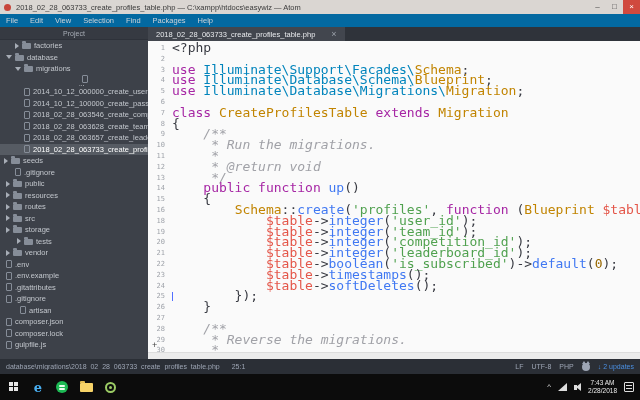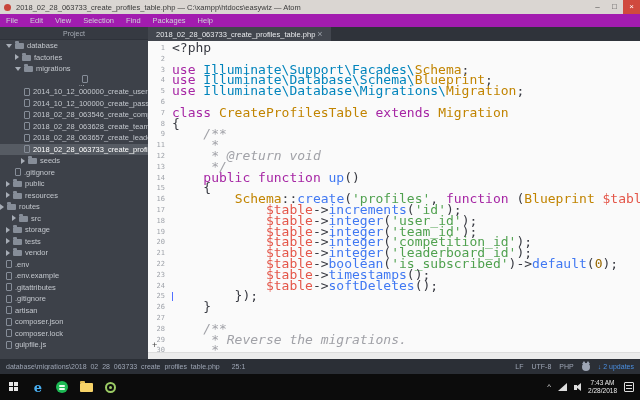--- a/index.html
+++ b/index.html
@@ -9,21 +9,21 @@
 
   
   .titlebar { height:14px; background:#dad6d2; display:flex; align-items:center; padding:0 0 0 4px; flex:none; }
   .title-icon { width:7px; height:7px; border-radius:50%; background:#c8453a; margin-right:5px; flex:none; }
   .title-text { font-size:7.5px; color:#3a3a3a; white-space:nowrap; overflow:hidden; flex:1; }
   .win-controls { display:flex; flex:none; height:14px; }
   .win-btn { width:17px; height:14px; font-size:8px; line-height:13px; text-align:center; color:#444; }
   .win-btn.close { background:#d0493e; color:#fff; }
 
   
-  .menubar { height:13px; background:#a21caf; display:flex; align-items:center; flex:none; }
+  .menubar { height:13px; background:#0369a1; display:flex; align-items:center; flex:none; }
   .menu-item { font-size:7.5px; color:#ced2d7; padding:0 6px; line-height:13px; }
 
   
   .main { flex:1; display:flex; min-height:0; }
 
   
   .sidebar { width:148px; flex:none; background:#3d4149; color:#c3c7cd; overflow:hidden; display:flex; flex-direction:column; }
   .project-header { height:13px; line-height:13px; text-align:center; font-size:7px; color:#a7adb6; background:#363a42; border-bottom:1px solid #2e323a; flex:none; }
   .tree { flex:1; overflow:hidden; }
   .tree-row { height:11.5px; display:flex; align-items:center; white-space:nowrap; overflow:hidden; font-size:7.5px; }
@@ -32,21 +32,21 @@
   .chev.down { border-left:3px solid transparent; border-right:3px solid transparent; border-top:4px solid #a7adb6; }
   .chev.right { border-top:3px solid transparent; border-bottom:3px solid transparent; border-left:4px solid #a7adb6; }
   .folder-ico { flex:none; width:9px; height:6px; background:#868d98; border-radius:1px; position:relative; margin-right:3px; margin-top:1px; }
   .folder-ico::before { content:""; position:absolute; top:-2px; left:0; width:4px; height:2px; background:#868d98; border-radius:1px 1px 0 0; }
   .file-ico { flex:none; width:6px; height:8px; border:1px solid #868d98; border-radius:1px; margin-right:3px; }
   .tree-label { overflow:hidden; }
 
   
   .editor-col { flex:1; display:flex; flex-direction:column; min-width:0; }
   .tabbar { height:14px; background:#2f333a; display:flex; flex:none; }
-  .tab { display:flex; align-items:center; gap:2px; padding:0 8px; background:#42464e; color:#e7e9ec; font-size:7.5px; }
+  .tab { display:flex; align-items:center; gap:16px; padding:0 8px; background:#42464e; color:#e7e9ec; font-size:7.5px; }
   .tab-close { color:#9aa0a8; font-size:9px; }
   .editor { flex:1; background:#fafafa; position:relative; overflow:hidden; }
   .code-area { padding-top:2px; }
   .code-line { display:flex; height:10.8px; line-height:10.8px; }
   .gutter { flex:none; width:24px; text-align:right; padding-right:7px; color:#9fa3aa; font-family:"DejaVu Sans Mono", monospace; font-size:7px; }
   .code-text { white-space:pre; font-family:"DejaVu Sans Mono", monospace; font-size:13px; color:#383a42; position:relative; }
   .cursor-line::before { content:""; position:absolute; left:0; top:1px; width:1px; height:9px; background:#526fff; }
   .tk-p  { color:#383a42; }
   .tk-k  { color:#a626a4; }
   .tk-cl { color:#c18401; }
@@ -111,29 +111,29 @@
       <div class="menu-item">Selection</div>
       <div class="menu-item">Find</div>
       <div class="menu-item">Packages</div>
       <div class="menu-item">Help</div>
     </div>
 
   <div class="main">
     <div class="sidebar">
       <div class="project-header">Project</div>
       <div class="tree">
+          <div class="tree-row" style="padding-left: 15px;">
+            <span class="chev right"></span>
+            <span class="folder-ico"></span>
+            <span class="tree-label">factories</span>
+          </div>
           <div class="tree-row" style="padding-left: 6px;">
             <span class="chev down"></span>
             <span class="folder-ico"></span>
             <span class="tree-label">database</span>
-          </div>
-          <div class="tree-row" style="padding-left: 15px;">
-            <span class="chev right"></span>
-            <span class="folder-ico"></span>
-            <span class="tree-label">factories</span>
           </div>
           <div class="tree-row" style="padding-left: 15px;">
             <span class="chev down"></span>
             <span class="folder-ico"></span>
             <span class="tree-label">migrations</span>
           </div>
           <div class="tree-row" style="padding-left: 24px; flex-direction: column;">
             <span class="file-ico"></span>
             <span class="tree-label">.gitkeep</span>
           </div>
@@ -154,55 +154,55 @@
             <span class="tree-label">2018_02_28_063628_create_teams_ta</span>
           </div>
           <div class="tree-row" style="padding-left: 24px;">
             <span class="file-ico"></span>
             <span class="tree-label">2018_02_28_063657_create_leaderbo</span>
           </div>
           <div class="tree-row selected" style="padding-left: 24px;">
             <span class="file-ico"></span>
             <span class="tree-label">2018_02_28_063733_create_profiles_t</span>
           </div>
-          <div class="tree-row" style="padding-left: 21px; text-align: center;">
+          <div class="tree-row" style="padding-left: 4px; text-align: center;">
             <span class="chev right"></span>
             <span class="folder-ico"></span>
             <span class="tree-label">seeds</span>
           </div>
           <div class="tree-row" style="padding-left: 15px;">
             <span class="file-ico"></span>
             <span class="tree-label">.gitignore</span>
           </div>
           <div class="tree-row" style="padding-left: 6px;">
             <span class="chev right"></span>
             <span class="folder-ico"></span>
             <span class="tree-label">public</span>
           </div>
           <div class="tree-row" style="padding-left: 6px;">
             <span class="chev right"></span>
             <span class="folder-ico"></span>
             <span class="tree-label">resources</span>
           </div>
-          <div class="tree-row" style="">
+          <div class="tree-row" style="padding-left: 6px;">
             <span class="chev right"></span>
             <span class="folder-ico"></span>
             <span class="tree-label">routes</span>
           </div>
-          <div class="tree-row" style="padding-left: 12px;">
+          <div class="tree-row" style="padding-left: 6px;">
             <span class="chev right"></span>
             <span class="folder-ico"></span>
             <span class="tree-label">src</span>
           </div>
           <div class="tree-row" style="padding-left: 6px;">
             <span class="chev right"></span>
             <span class="folder-ico"></span>
             <span class="tree-label">storage</span>
           </div>
-          <div class="tree-row" style="padding-left: 6px;">
+          <div class="tree-row" style="padding-left: 17px;">
             <span class="chev right"></span>
             <span class="folder-ico"></span>
             <span class="tree-label">tests</span>
           </div>
           <div class="tree-row" style="padding-left: 6px;">
             <span class="chev right"></span>
             <span class="folder-ico"></span>
             <span class="tree-label">vendor</span>
           </div>
           <div class="tree-row" style="padding-left: 6px;">
@@ -214,21 +214,21 @@
             <span class="tree-label">.env.example</span>
           </div>
           <div class="tree-row" style="padding-left: 6px;">
             <span class="file-ico"></span>
             <span class="tree-label">.gitattributes</span>
           </div>
           <div class="tree-row" style="padding-left: 6px;">
             <span class="file-ico"></span>
             <span class="tree-label">.gitignore</span>
           </div>
-          <div class="tree-row" style="padding-left: 6px;">
+          <div class="tree-row" style="padding-left: 20px;">
             <span class="file-ico"></span>
             <span class="tree-label">artisan</span>
           </div>
           <div class="tree-row" style="padding-left: 6px;">
             <span class="file-ico"></span>
             <span class="tree-label">composer.json</span>
           </div>
           <div class="tree-row" style="padding-left: 6px;">
             <span class="file-ico"></span>
             <span class="tree-label">composer.lock</span>
@@ -279,20 +279,24 @@
             </div>
             <div class="code-line">
               <span class="gutter">8</span>
               <span class="code-text"><span class="tk-p">{</span></span>
             </div>
             <div class="code-line">
               <span class="gutter">9</span>
               <span class="code-text"><span class="tk-c">    /**</span></span>
             </div>
             <div class="code-line">
+              <span class="gutter">10</span>
+              <span class="code-text"><span class="tk-c">     * Run the migrations.</span></span>
+            </div>
+            <div class="code-line">
               <span class="gutter">11</span>
               <span class="code-text"><span class="tk-c">     *</span></span>
             </div>
             <div class="code-line">
               <span class="gutter">12</span>
               <span class="code-text"><span class="tk-c">     * @return void</span></span>
             </div>
             <div class="code-line">
               <span class="gutter">13</span>
               <span class="code-text"><span class="tk-c">     */</span></span>
@@ -301,24 +305,20 @@
               <span class="gutter">14</span>
               <span class="code-text"><span class="tk-p">    </span><span class="tk-k">public function </span><span class="tk-fn">up</span><span class="tk-p">()</span></span>
             </div>
             <div class="code-line">
               <span class="gutter">15</span>
               <span class="code-text"><span class="tk-p">    {</span></span>
             </div>
             <div class="code-line">
               <span class="gutter">16</span>
               <span class="code-text"><span class="tk-p">        </span><span class="tk-cl">Schema</span><span class="tk-p">::</span><span class="tk-fn">create</span><span class="tk-p">(</span><span class="tk-s">'profiles'</span><span class="tk-p">, </span><span class="tk-k">function </span><span class="tk-p">(</span><span class="tk-cl">Blueprint</span><span class="tk-p"> </span><span class="tk-v">$table</span><span class="tk-p">) {</span></span>
-            </div>
-            <div class="code-line">
-              <span class="gutter">17</span>
-              <span class="code-text"><span class="tk-p">            </span><span class="tk-v">$table</span><span class="tk-p">-&gt;</span><span class="tk-fn">increments</span><span class="tk-p">(</span><span class="tk-s">'id'</span><span class="tk-p">);</span></span>
             </div>
             <div class="code-line">
               <span class="gutter">18</span>
               <span class="code-text"><span class="tk-p">            </span><span class="tk-v">$table</span><span class="tk-p">-&gt;</span><span class="tk-fn">integer</span><span class="tk-p">(</span><span class="tk-s">'user_id'</span><span class="tk-p">);</span></span>
             </div>
             <div class="code-line">
               <span class="gutter">19</span>
               <span class="code-text"><span class="tk-p">            </span><span class="tk-v">$table</span><span class="tk-p">-&gt;</span><span class="tk-fn">integer</span><span class="tk-p">(</span><span class="tk-s">'team_id'</span><span class="tk-p">);</span></span>
             </div>
             <div class="code-line">

